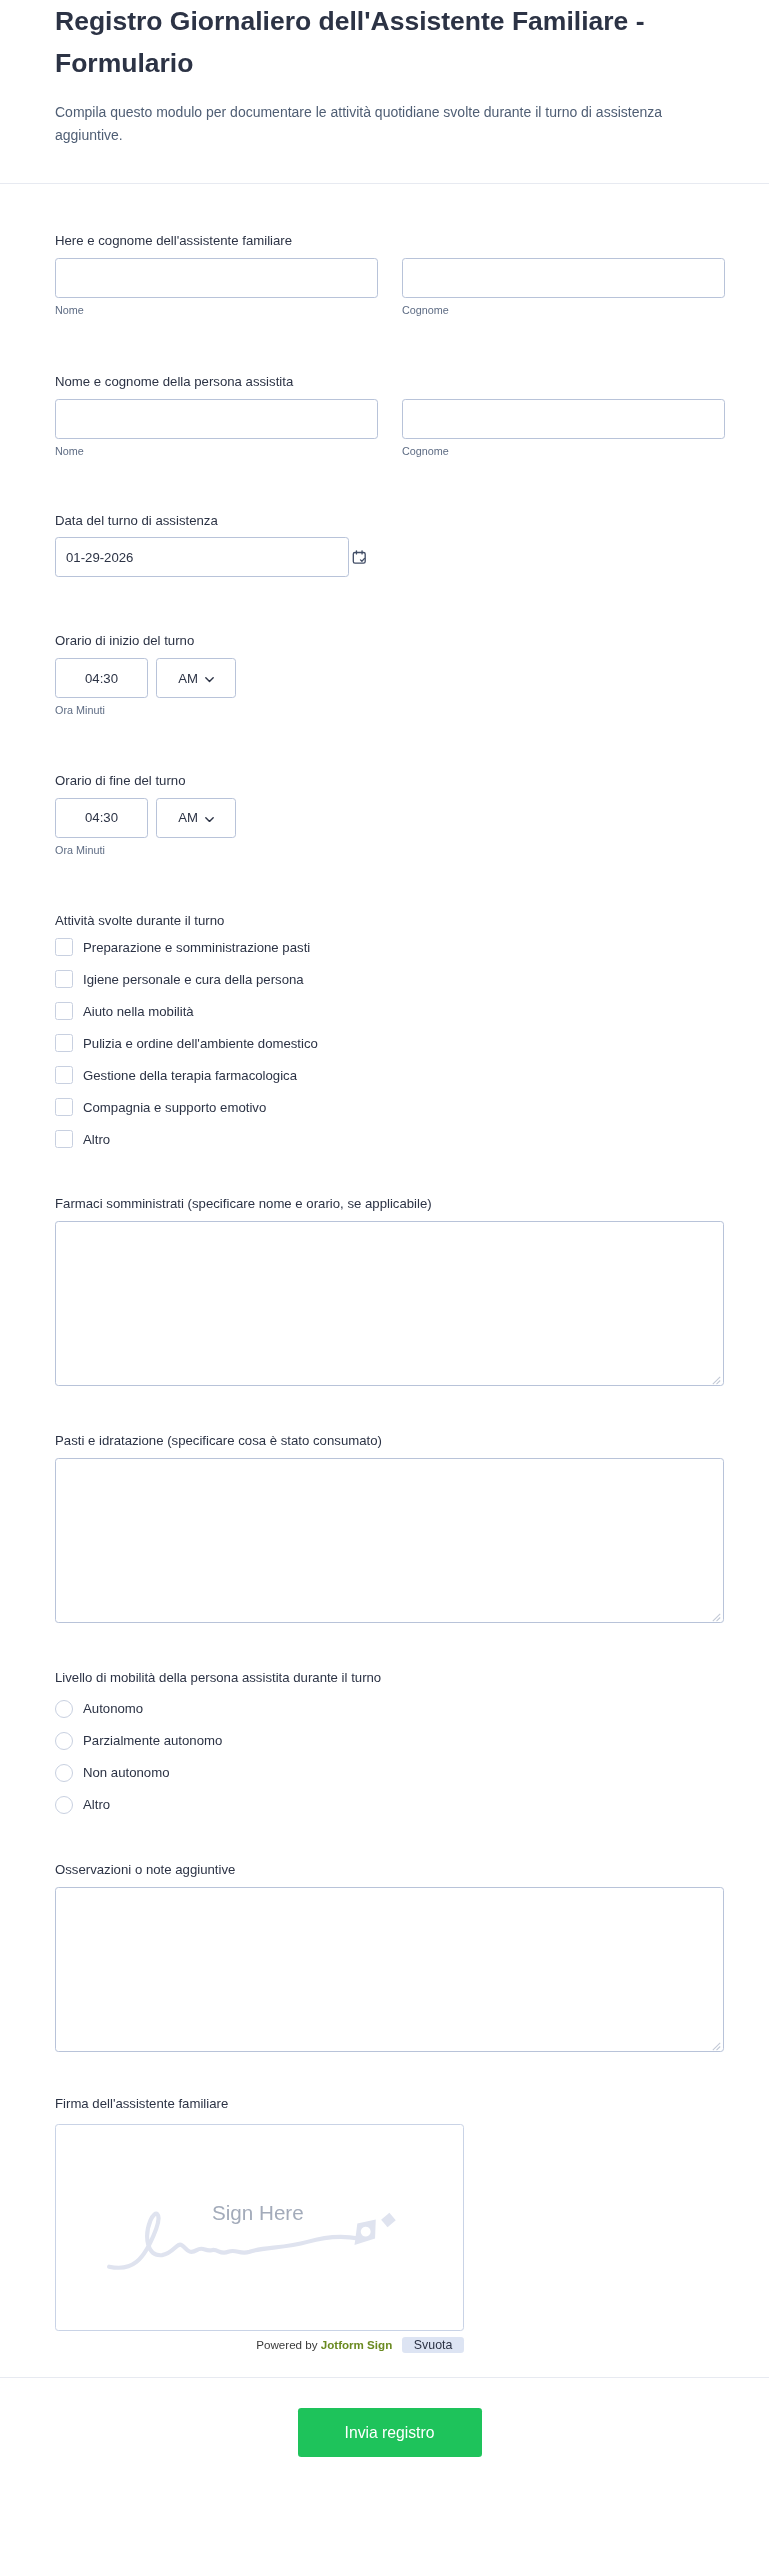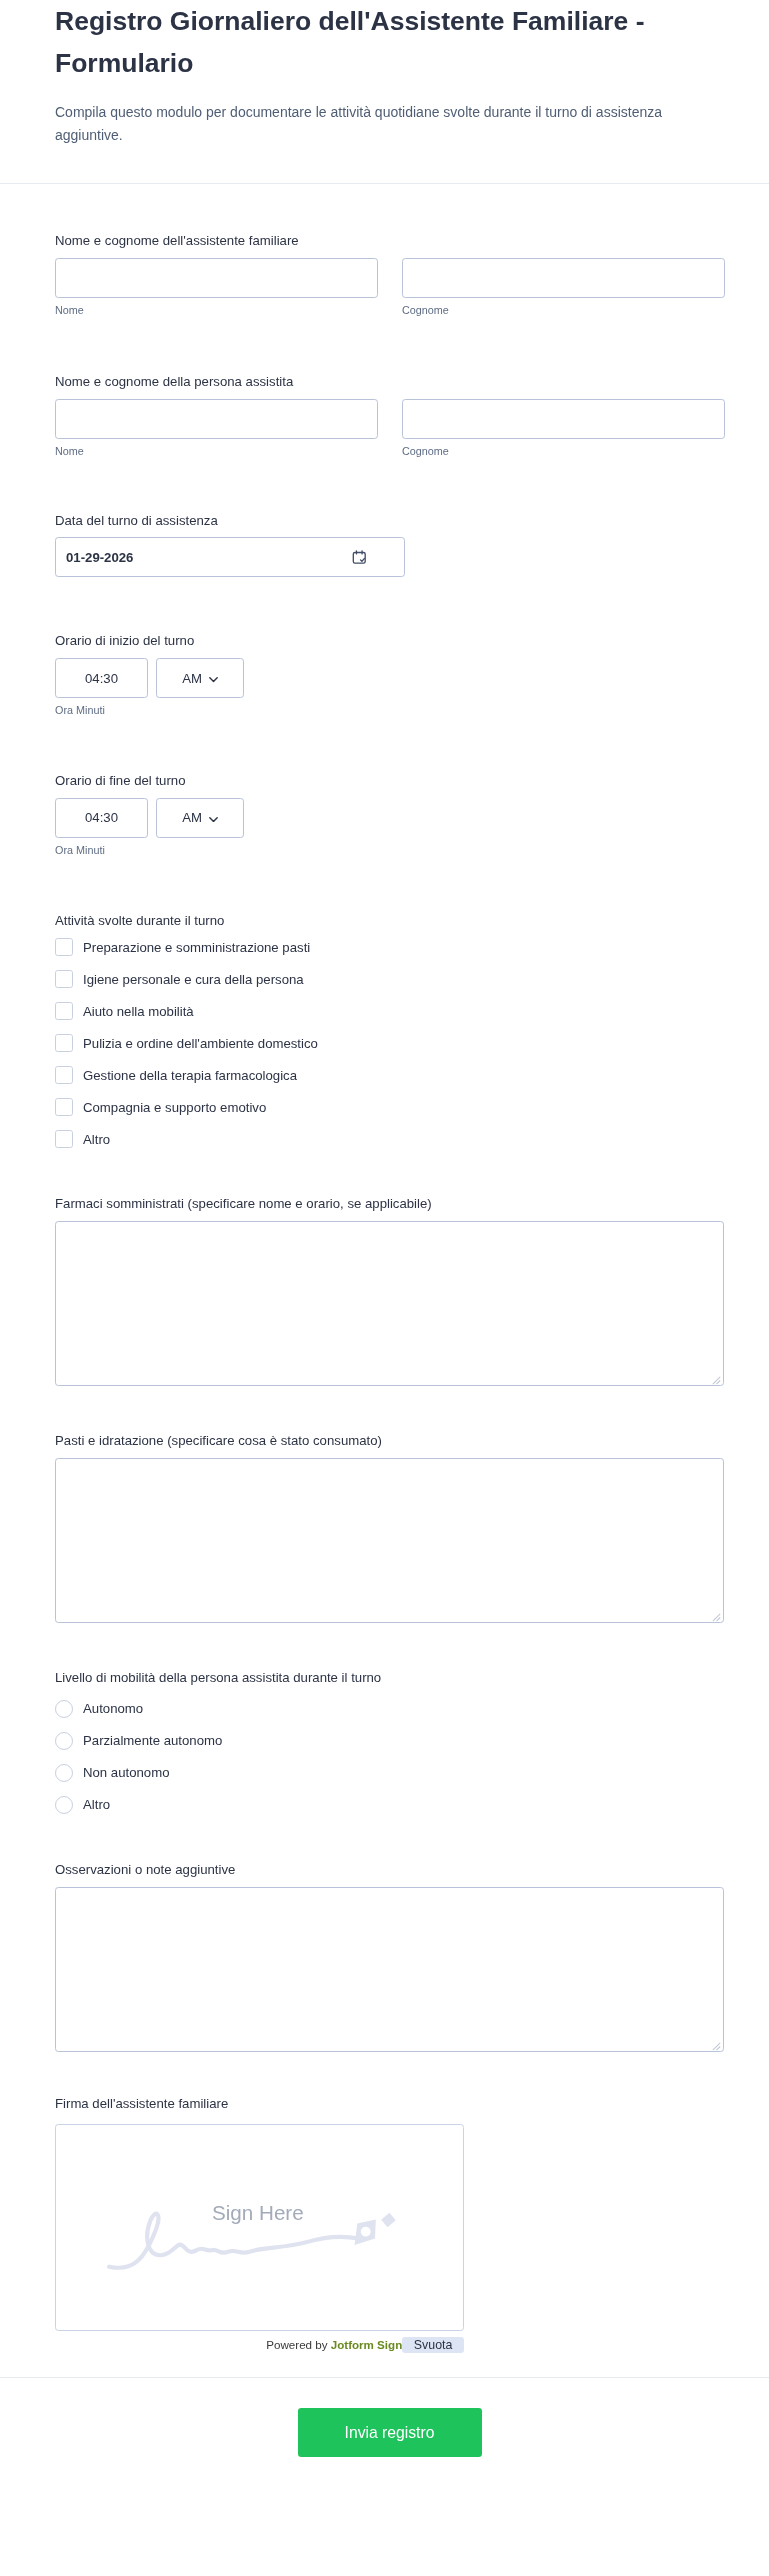--- a/index.html
+++ b/index.html
@@ -15,43 +15,43 @@
   
   .field{position:relative;}
   .field-label{font-size:13.2px;line-height:17.4px;font-weight:500;color:#2c3345;margin:0 0 8.3px 0;}
   .sublabel{font-size:10.8px;line-height:14px;color:#5e6c84;margin-top:5px;}
   .text-input{box-sizing:border-box;height:40px;border:0.8px solid #b8c3d9;border-radius:3.3px;background:#fff;font-family:"Liberation Sans",sans-serif;font-size:13.2px;color:#2c3345;padding:0 10px;outline:none;}
   .name-row{display:flex;gap:24px;}
   .name-col{width:323px;}
   .name-col .text-input{width:323px;}
   
   .date-wrap{position:relative;width:323px;}
-  .date-wrap .text-input{width:350px;padding-right:52px;font-weight:bold;}
+  .date-wrap .text-input{width:294px;padding-right:52px;}
   .cal-icon{position:absolute;right:10.8px;top:11.6px;width:16.5px;height:16.5px;}
   
   .time-row{display:flex;gap:8.3px;align-items:center;}
   .time-input{width:93px;text-align:center;padding:0;}
-  .ampm{box-sizing:border-box;width:88px;height:40px;border:0.8px solid #b8c3d9;border-radius:3.3px;background:#fff;display:flex;align-items:center;justify-content:center;gap:7.4px;font-size:13.2px;color:#2c3345;cursor:pointer;}
+  .ampm{box-sizing:border-box;width:80px;height:40px;border:0.8px solid #b8c3d9;border-radius:3.3px;background:#fff;display:flex;align-items:center;justify-content:center;gap:7.4px;font-size:13.2px;color:#2c3345;cursor:pointer;}
   
   .opt-list{margin-top:9px;}
   .opt-row{display:flex;align-items:center;margin-bottom:14px;min-height:18px;}
   .opt-row:last-child{margin-bottom:0;}
   .cb{box-sizing:border-box;width:18px;height:18px;border:0.8px solid #c8d0e0;border-radius:2.5px;background:#fff;flex:none;cursor:pointer;}
   .radio{box-sizing:border-box;width:18px;height:18px;border:0.8px solid #c8d0e0;border-radius:50%;background:#fff;flex:none;cursor:pointer;}
   .opt-label{font-size:13.2px;color:#2c3345;margin-left:10px;line-height:17.4px;}
   .rad-list{margin-top:14px;}
   
   .ta-wrap{position:relative;width:669px;}
   textarea.ta{box-sizing:border-box;display:block;width:669px;border:0.8px solid #b8c3d9;border-radius:3.3px;background:#fff;resize:none;outline:none;font-family:"Liberation Sans",sans-serif;font-size:13.2px;color:#2c3345;padding:8.3px 10px;}
   .ta-h1{height:165px;}
   .ta-h2{height:165px;}
   .resize-grip{position:absolute;right:3.3px;bottom:4.1px;width:9px;height:9px;}
   
   .sig-box{box-sizing:border-box;width:409px;height:207px;border:0.8px solid #c9d3e6;border-radius:3.3px;background:#fff;position:relative;display:flex;align-items:center;justify-content:center;}
-  .sig-meta{width:409px;display:flex;justify-content:flex-end;align-items:center;margin-top:5.8px;}
+  .sig-meta{width:409px;display:flex;justify-content:flex-end;align-items:center;margin-top:5.8px;gap:10px;}
   .powered{font-size:11.6px;color:#3a3a3a;}
   .powered .brand{font-weight:700;color:#6a8a20;}
   .clear-btn{box-sizing:border-box;height:16px;padding:0 11.6px;background:#dde4f3;border:none;border-radius:3.3px;font-family:"Liberation Sans",sans-serif;font-size:12.4px;color:#2c3345;display:flex;align-items:center;cursor:pointer;}
   
   .submit-row{margin-left:55px;width:669px;display:flex;justify-content:center;margin-top:31px;}
   .submit-btn{box-sizing:border-box;width:184px;height:49px;background:#1ec35b;border:none;border-radius:3.3px;color:#ffffff;font-family:"Liberation Sans",sans-serif;font-size:15.7px;font-weight:500;cursor:pointer;}
   
   .f1{margin-top:49px;}
   .f2{margin-top:56px;}
   .f3{margin-top:54px;}
@@ -72,21 +72,21 @@
 <div class="content header">
   <h1 class="form-title">Registro Giornaliero dell'Assistente Familiare - Formulario</h1>
   <p class="form-subtitle">Compila questo modulo per documentare le attività quotidiane svolte durante il turno di assistenza aggiuntive.</p>
 </div>
 
 <div class="divider top"></div>
 
 <div class="content">
 
   <div class="field f1">
-    <div class="field-label">Nome e cognome dell'assistente familiare</div>
+    <div class="field-label">Here e cognome dell'assistente familiare</div>
     <div class="name-row">
       <div class="name-col">
         <input class="text-input" type="text" style="">
         <div class="sublabel">Nome</div>
       </div>
       <div class="name-col">
         <input class="text-input" type="text" style="">
         <div class="sublabel">Cognome</div>
       </div>
     </div>

